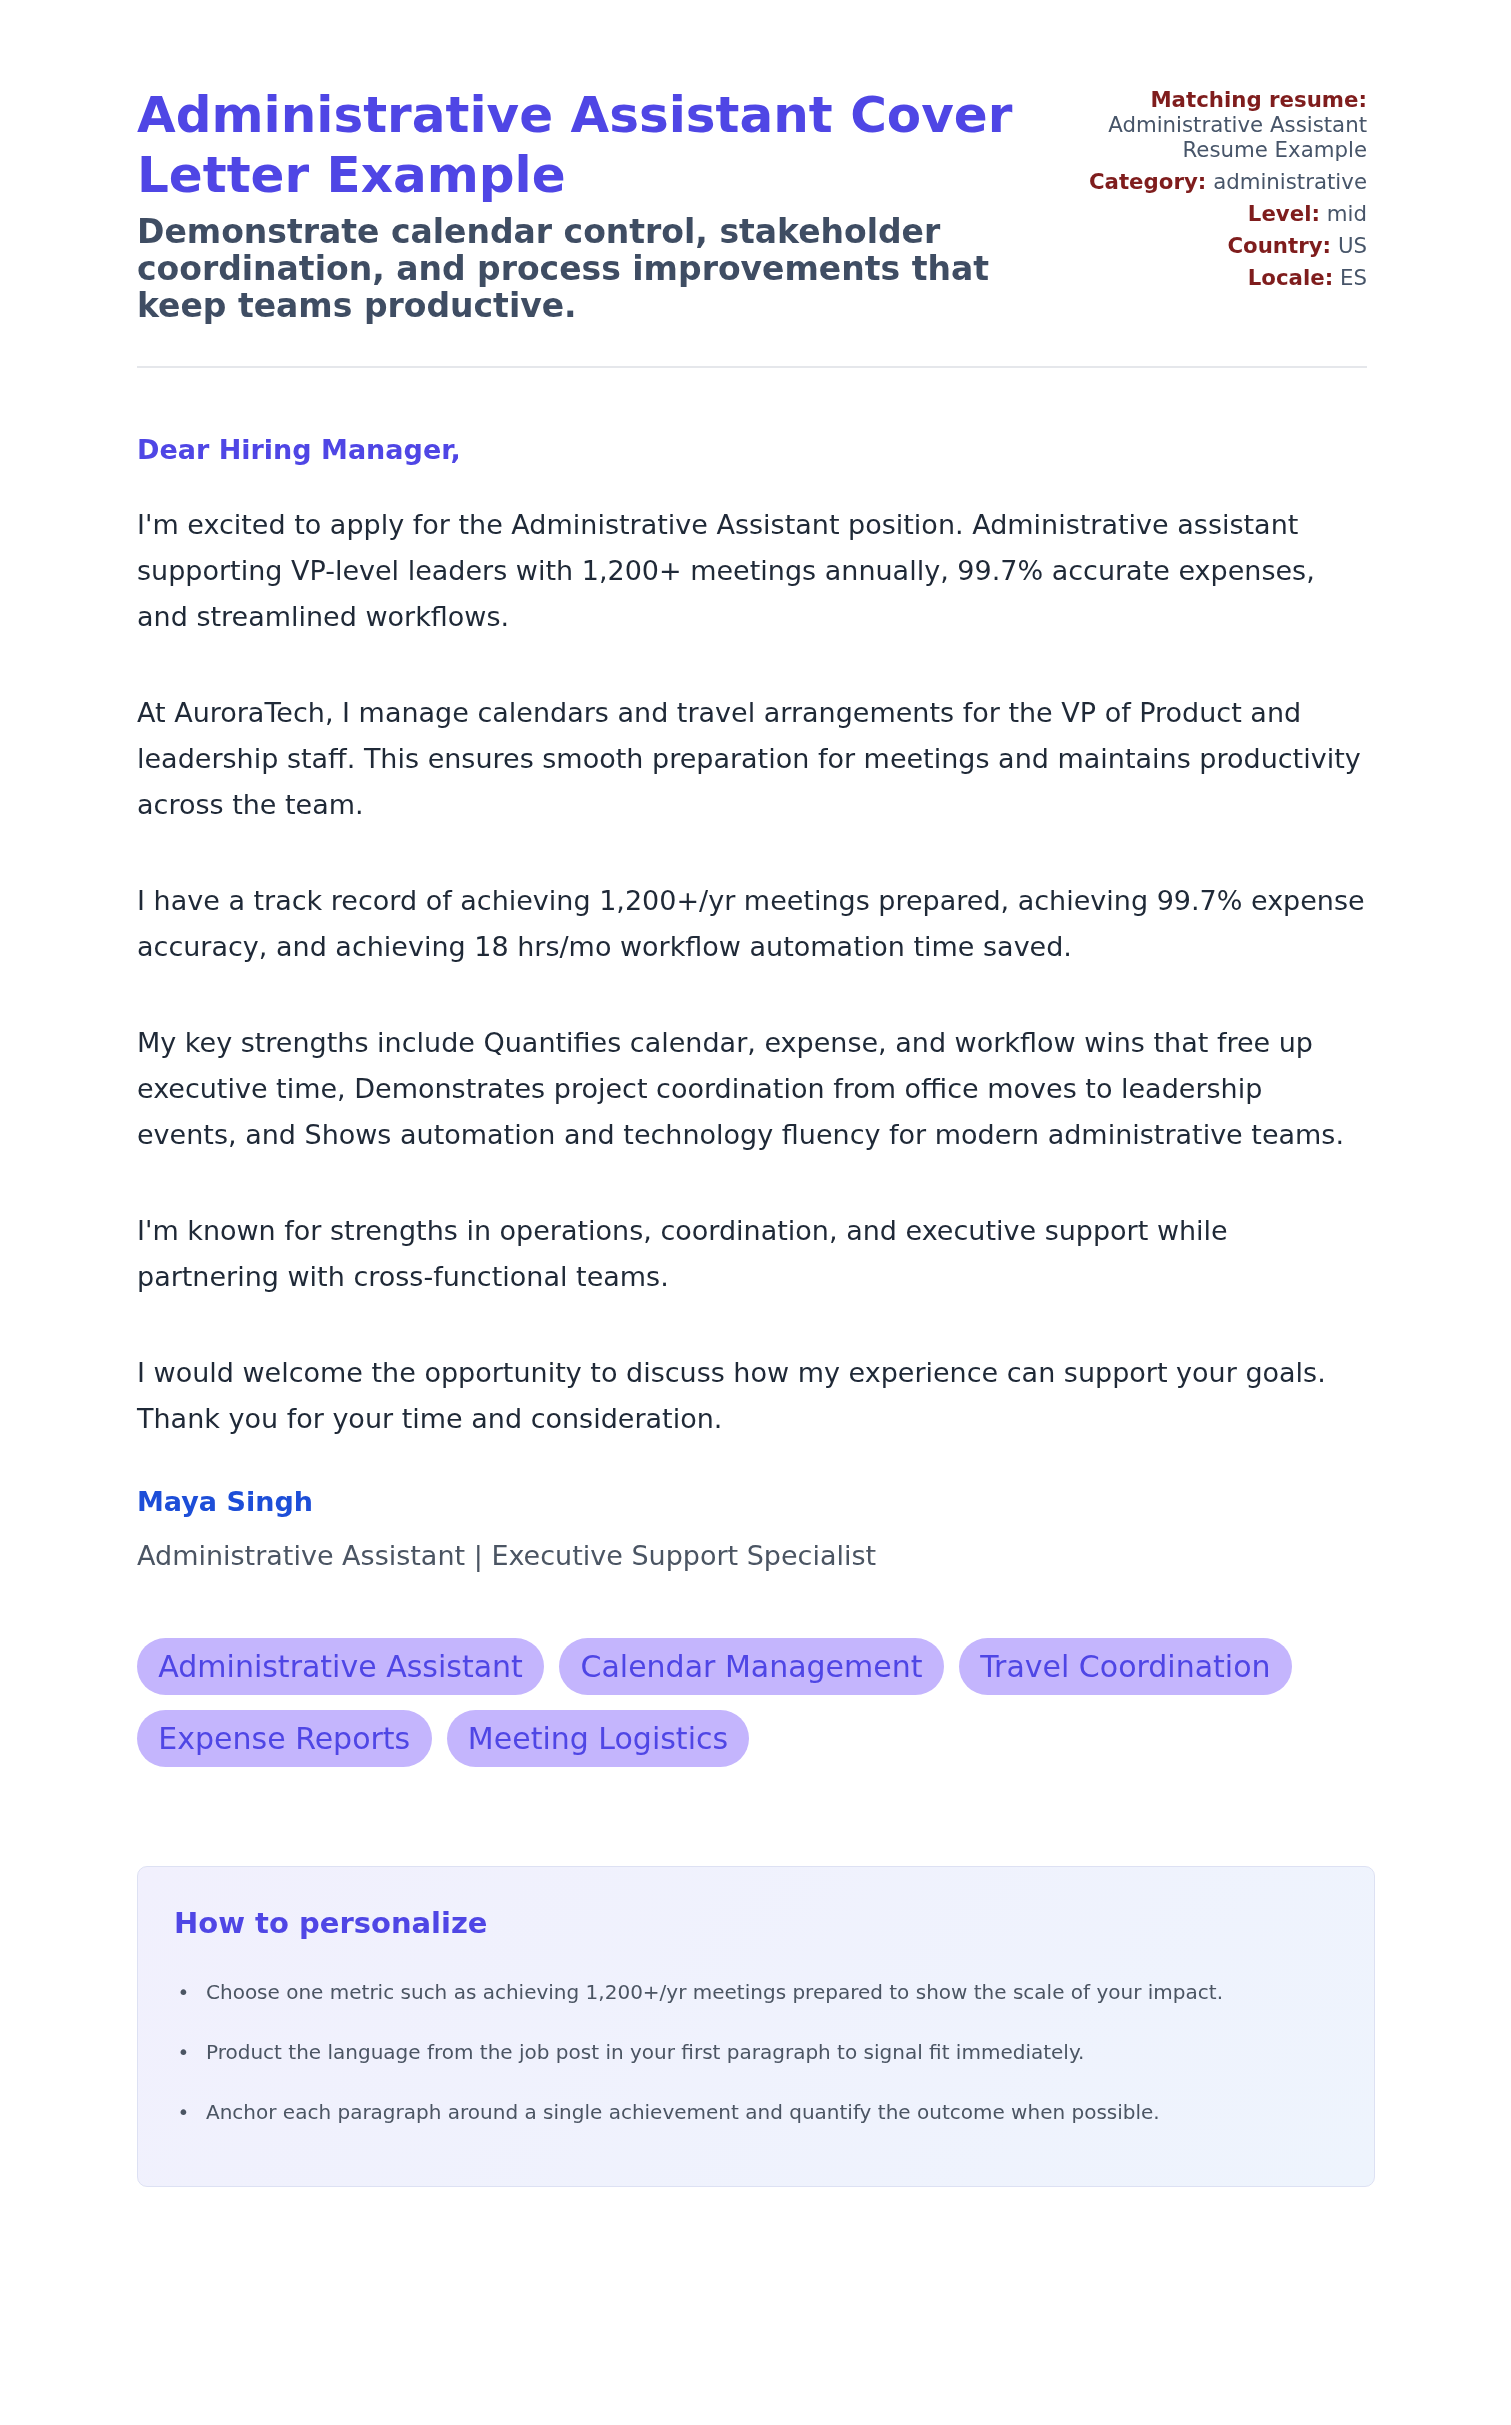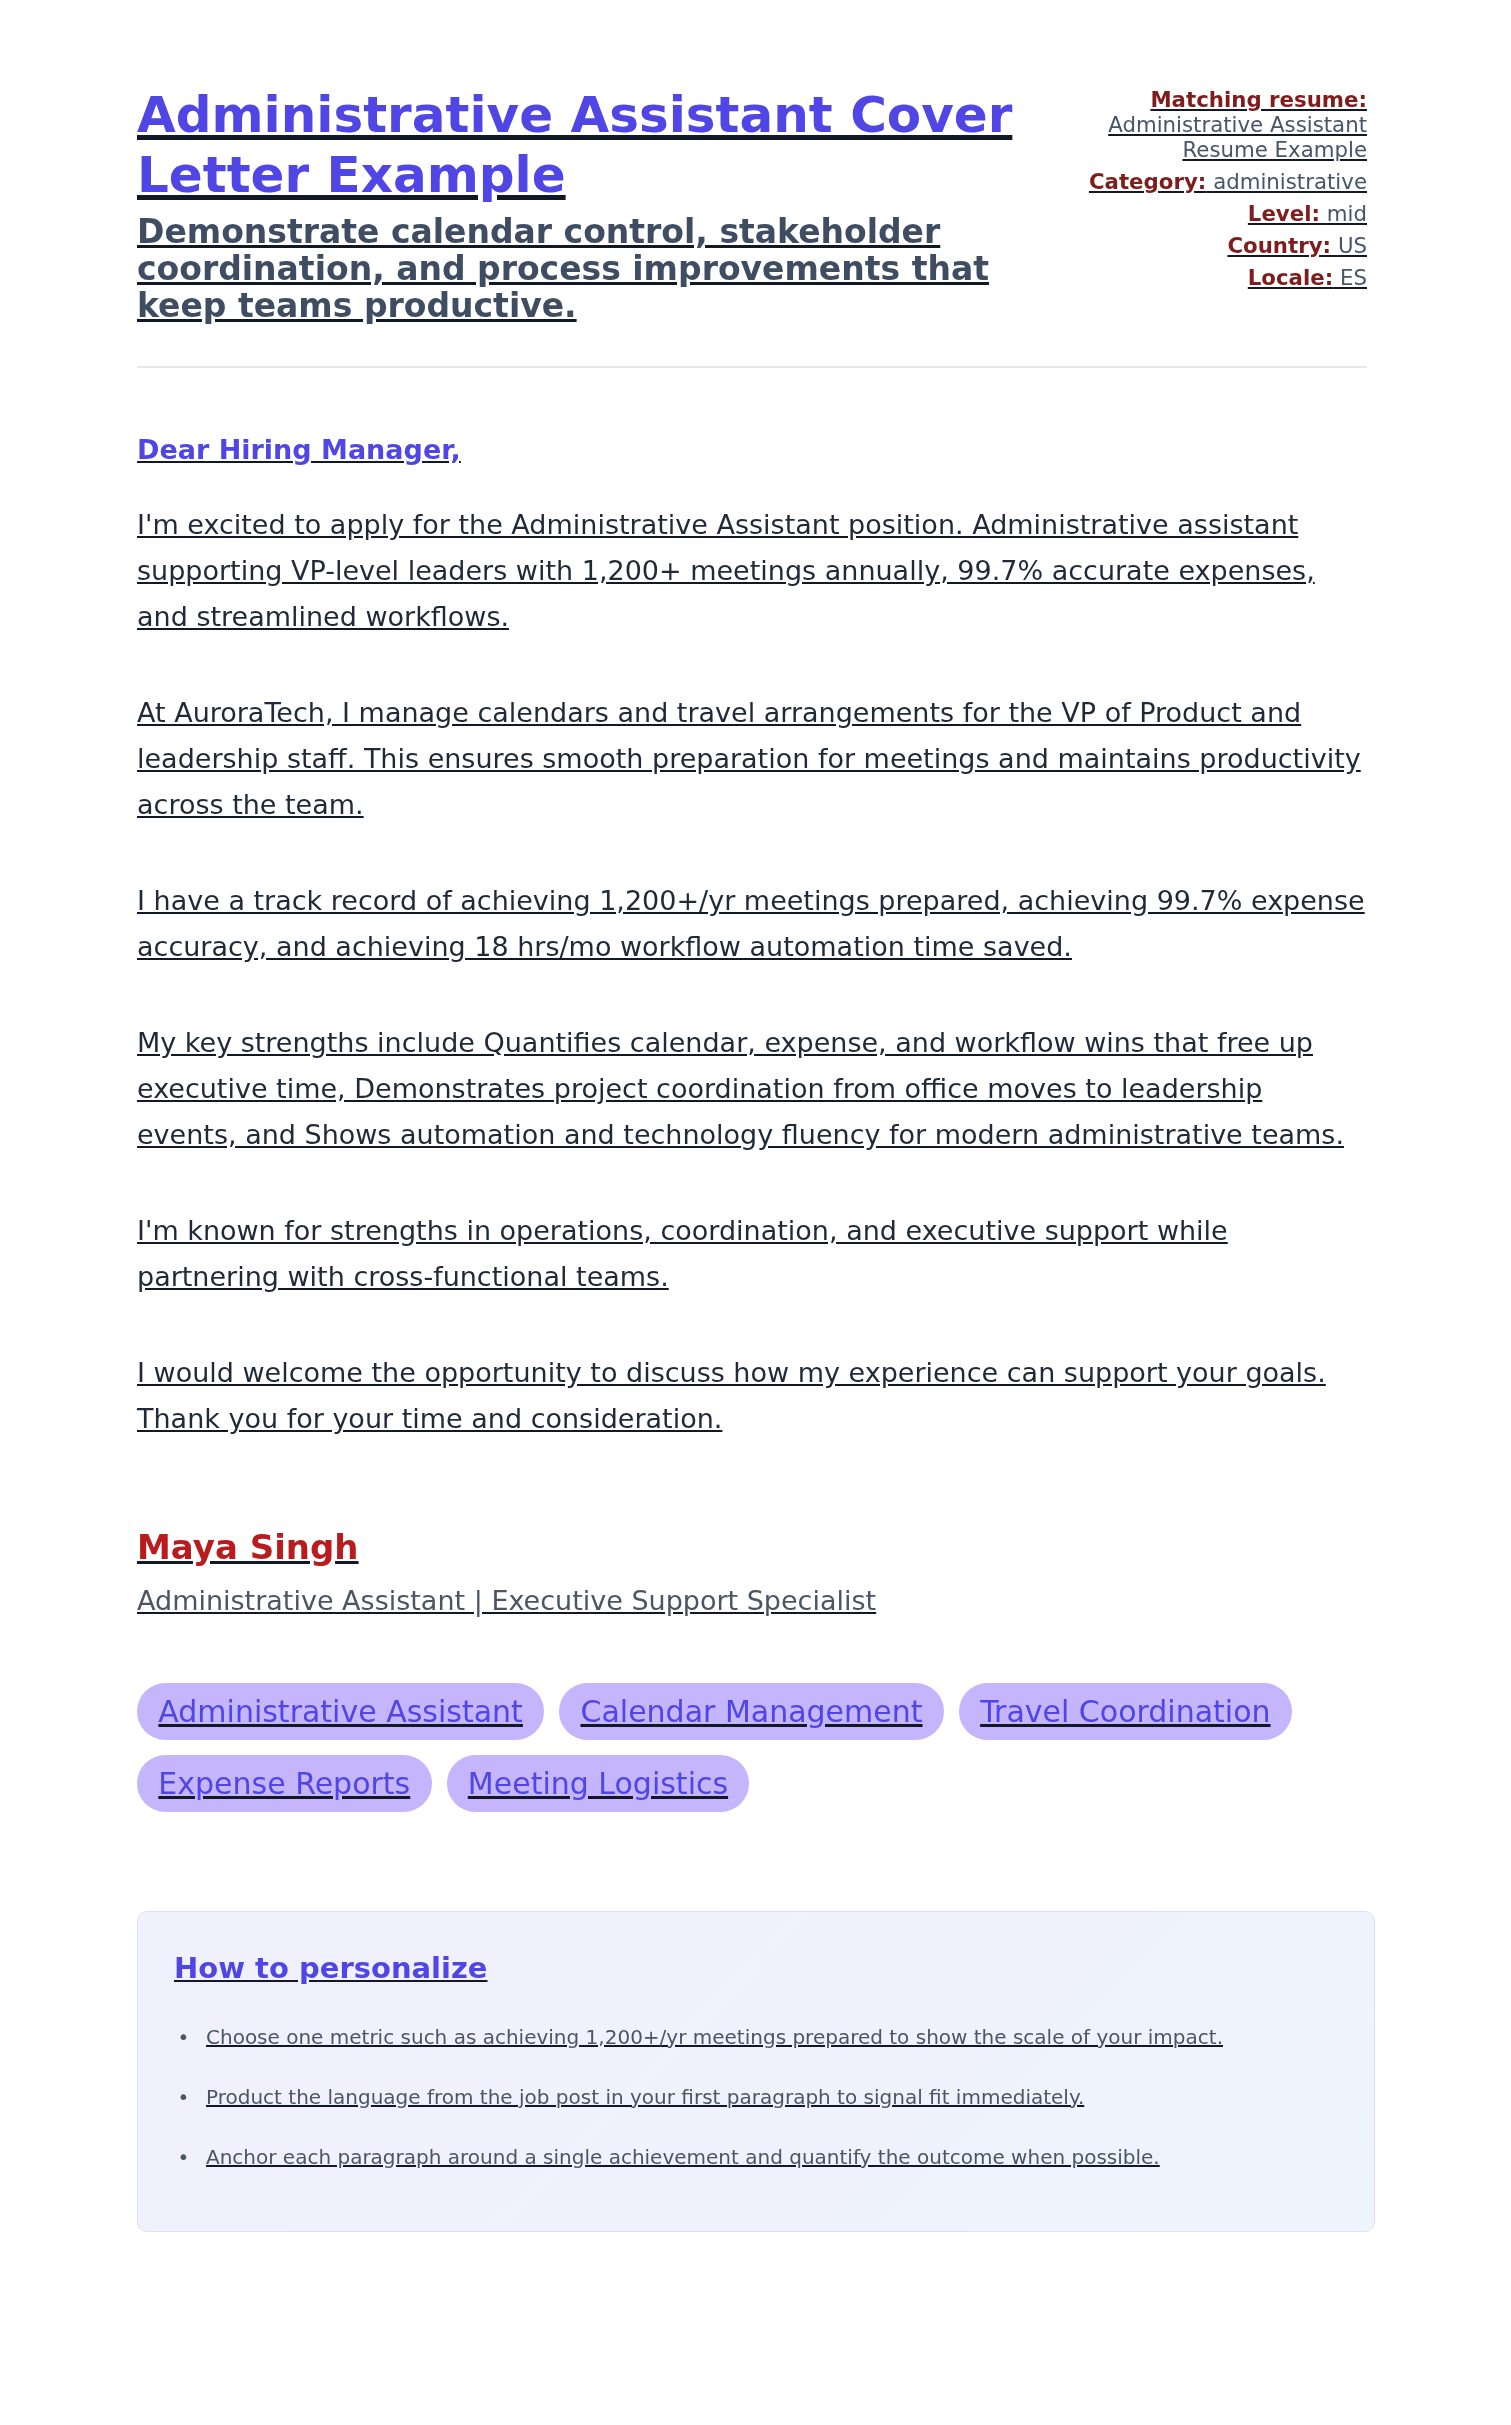--- a/index.html
+++ b/index.html
@@ -1,30 +1,30 @@
 <!DOCTYPE html>
 <html style="font-size:14.2px"><head>
 <meta charset="utf-8">
 <style>
   * { box-sizing: border-box; margin: 0; padding: 0; }
   html, body { width: 1512px; height: 2426px; background: #ffffff; }
   body { font-family: "DejaVu Sans", sans-serif; color: #111827; }
-  .page { position: relative; width: 1504px; padding: 85px 137px 0 137px; text-decoration: underline; }
+  .page { position: relative; width: 1504px; padding: 85px 137px 0 137px; }
   .header { display: flex; justify-content: space-between; align-items: flex-start; }
   .head-left { width: 889px; }
   .title { font-size: 50px; font-weight: bold; color: #4f46e5; line-height: 60px; }
   .subtitle { font-size: 33px; font-weight: bold; color: #3f4d63; line-height: 37px; margin-top: 8px; }
   .meta { text-align: right; font-size: 21.3px; color: #475569; line-height: 25px; padding-top: 1.8px; width: 320px; }
   .meta .row { margin-bottom: 7.1px; }
   .meta b { color: #7f1d1d; }
   .divider { height: 1.8px; background: #e5e7eb; margin-top: 42px; }
   .greeting { font-size: 27px; font-weight: bold; color: #4f46e5; margin-top: 64px; line-height: 36px; }
   .para { font-size: 27px; line-height: 46px; color: #1f2937; margin-top: 34px; }
   .para + .para { margin-top: 50px; }
-  .sig-name { font-size: 34px; font-weight: bold; color: #b91c1c; margin-top: 87px; line-height: 36px; }
+  .sig-name { font-size: 27px; font-weight: bold; color: #1d4ed8; margin-top: 42px; line-height: 36px; }
   .sig-title { font-size: 27px; color: #4b5563; margin-top: 18px; line-height: 36px; }
   .tags { display: flex; flex-wrap: wrap; margin-top: 64px; width: 1245px; }
   .tag { background: #c4b5fd; color: #4f46e5; font-size: 30px; line-height: 57px; height: 57px; padding: 0 21.3px; border-radius: 28.5px; margin: 0 15px 15px 0; }
   .tips { margin-top: 84px; border: 1.8px solid #dde1f3; border-radius: 10px; background: linear-gradient(135deg, #f1f0fd 0%, #eef4fd 100%); padding: 37px 36px 36px 36px; width: 1238px; }
   .tips-title { font-size: 29px; font-weight: bold; color: #4f46e5; line-height: 39px; }
   .tips ul { list-style: none; margin-top: 27px; }
   .tips li { position: relative; padding-left: 32px; font-size: 20px; line-height: 45px; color: #4b5563; margin-bottom: 15px; }
   .tips li::before { content: "•"; position: absolute; left: 3.6px; top: 0; color: #4b5563; }
 </style>
 </head>

